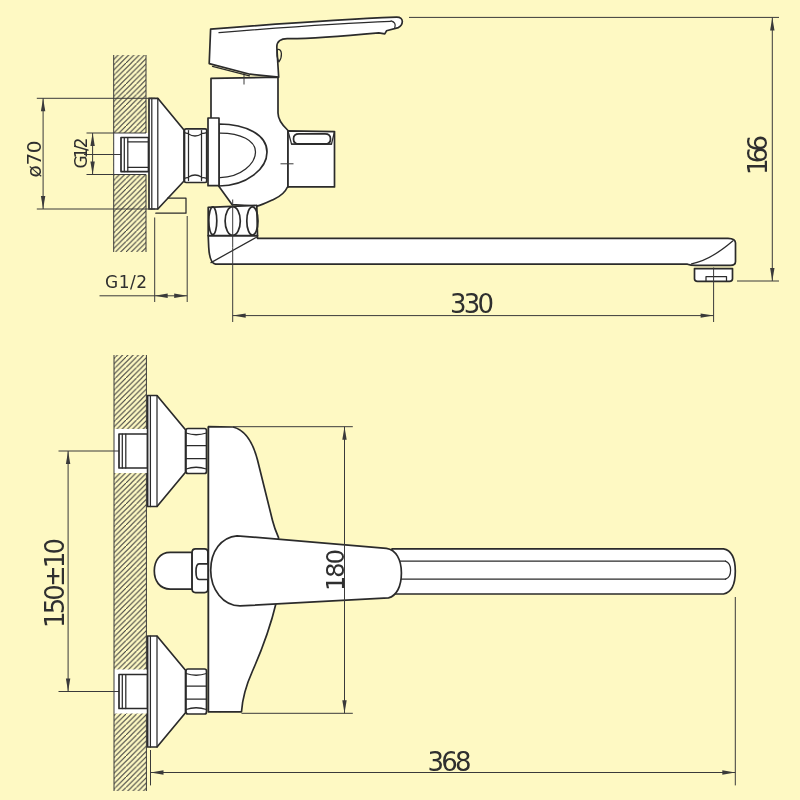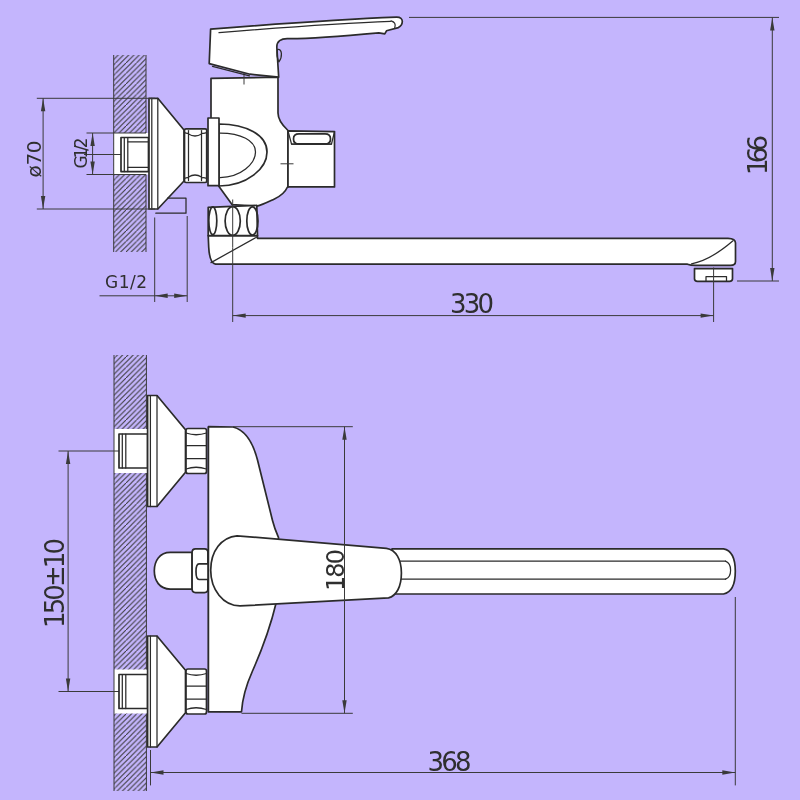--- a/index.html
+++ b/index.html
@@ -1,16 +1,16 @@
 <!DOCTYPE html>
 <html><head>
 <meta charset="utf-8">
 <style>
   html,body{margin:0;padding:0;background:#ffffff;}
-  .page{width:800px;height:800px;background:#c4b5fd;position:relative;overflow:hidden;
+  .page{width:800px;height:800px;background:#fef9c3;position:relative;overflow:hidden;
         font-family:"DejaVu Sans","Liberation Sans",sans-serif;}
   svg{display:block;}
   .outline{fill:#ffffff;stroke:#2b2b2b;stroke-width:1.7;stroke-linejoin:round;stroke-linecap:round;}
   .outline-nf{fill:none;stroke:#2b2b2b;stroke-width:1.7;stroke-linejoin:round;stroke-linecap:round;}
   .inner{fill:none;stroke:#2b2b2b;stroke-width:1.25;stroke-linejoin:round;stroke-linecap:round;}
   .thin{fill:none;stroke:#3a3a3a;stroke-width:1;}
   .dim{fill:none;stroke:#3a3a3a;stroke-width:1;}
   .arr{fill:#3a3a3a;stroke:none;}
   .lbl{fill:#2f2f2f;}
 </style>

